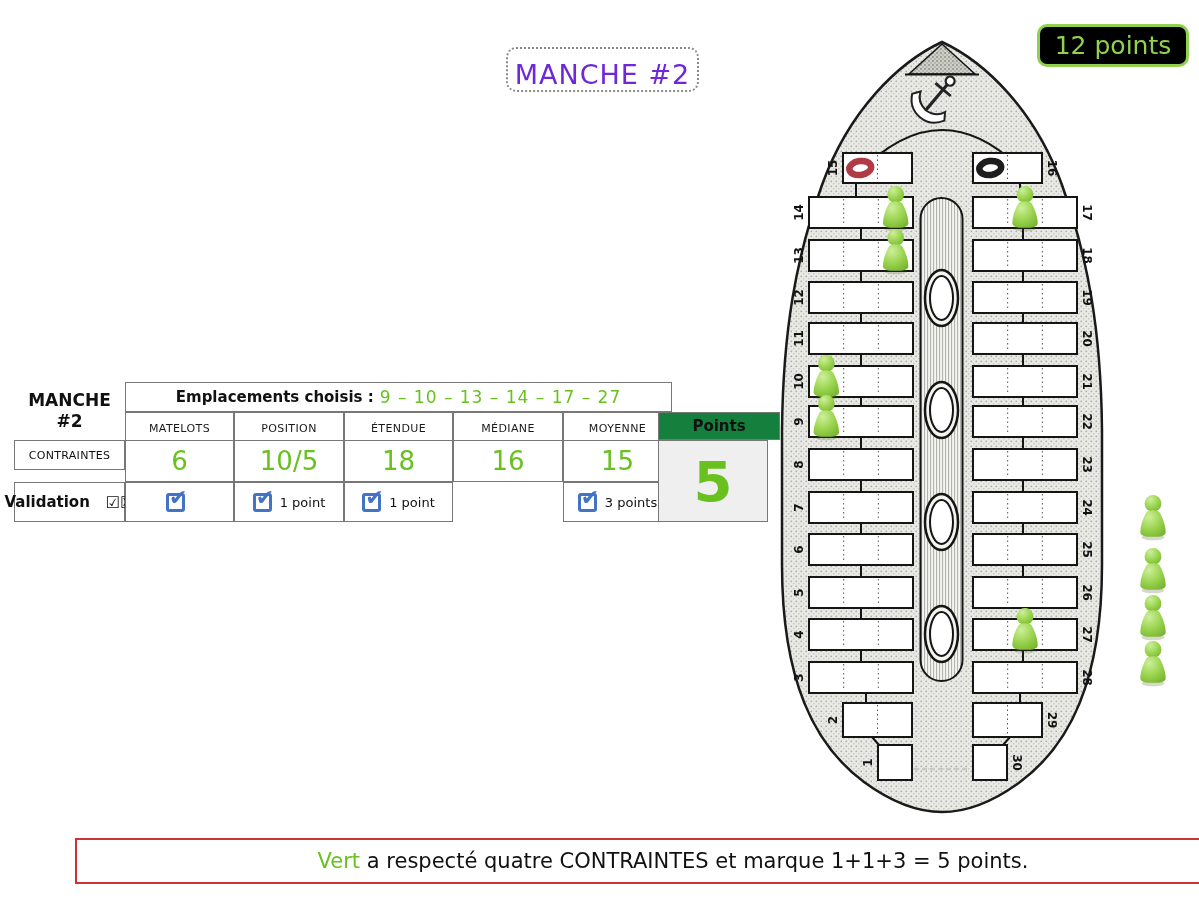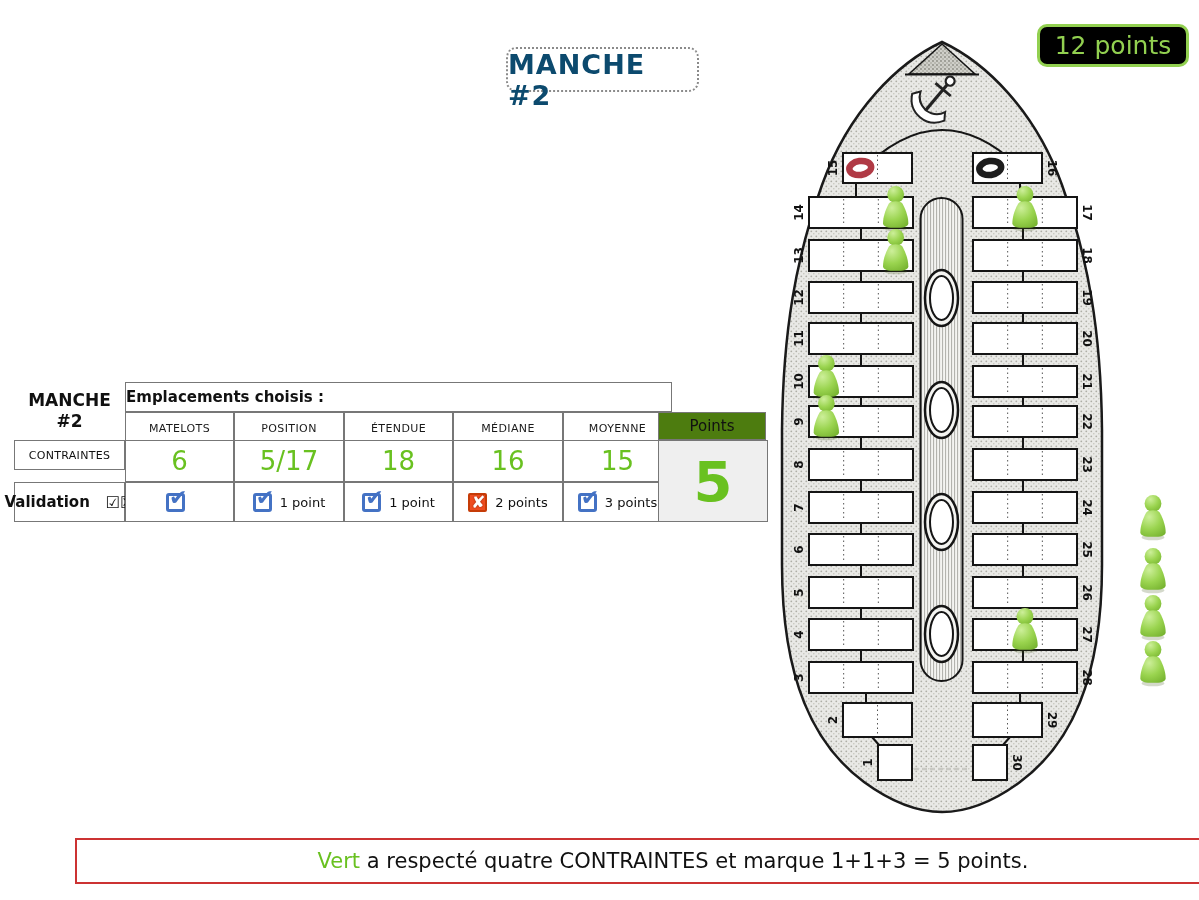--- a/index.html
+++ b/index.html
@@ -5,47 +5,47 @@
   :root{
     --green:#69c120; --badge:#92d050; --blue:#4472c4; --orange:#ee4d21; --banner:#cc3333;
   }
   html,body{margin:0;padding:0;background:#fff}
   body{width:1199px;height:900px;position:relative;overflow:hidden;
        font-family:"DejaVu Sans","Liberation Sans",sans-serif;color:#111}
 
   
   .round-title-box{position:absolute;left:506px;top:47px;width:189px;height:41px;
     border:2px dotted #8a8a8a;border-radius:10px;background:#fff;
-    display:flex;align-items:flex-start;justify-content:center;
-    font-size:27px;font-weight:bold;color:#0c4a6e;letter-spacing:1px}
+    display:flex;align-items:flex-end;justify-content:center;
+    font-size:27px;font-weight:normal;color:#6d28d9;letter-spacing:1px}
 
   
   .points-badge{position:absolute;left:1037px;top:24px;width:146px;height:37px;
     border:3px solid var(--badge);border-radius:10px;background:#000000;
     display:flex;align-items:center;justify-content:center;
     font-size:25px;color:var(--badge)}
 
   
   .score-table{position:absolute;left:14px;top:382px;width:754px;height:140px}
   .cell{position:absolute;box-sizing:border-box;border:1px solid #777;background:#fff;
         display:flex;align-items:center;justify-content:center;text-align:center}
   .t-manche{left:0;top:0;width:111px;height:58px;border:none;flex-direction:column;
             font-weight:bold;font-size:17px;line-height:1.25;background:transparent}
-  .t-empl{left:111px;top:0;width:547px;height:30px;justify-content:space-between;gap:6px}
+  .t-empl{left:111px;top:0;width:547px;height:30px;justify-content:center;gap:6px}
   .t-empl .lbl{font-weight:bold;font-size:15px}
   .t-empl .vals{color:var(--green);font-size:17px;letter-spacing:1px}
   .c0{left:111px;width:109px}.c1{left:220px;width:110px}.c2{left:330px;width:109px}
   .c3{left:439px;width:110px}.c4{left:549px;width:109px}
   .hc{top:30px;height:32px;font-size:11px;letter-spacing:.4px;color:#1a1a1a}
   .vv{top:58px;height:42px;font-size:26px;color:var(--green)}
   .vd{top:100px;height:40px;gap:8px;font-size:13px}
   .t-contraintes{left:0;top:58px;width:111px;height:30px;font-size:11px;letter-spacing:.3px}
   .t-validation{left:0;top:100px;width:111px;height:40px;font-weight:bold;font-size:15px;gap:16px}
   .t-validation .glyphs{font-weight:normal;font-size:16px}
-  .points-h{left:644px;top:30px;width:108px;height:28px;background:#4d7c0f;font-weight:normal;font-size:15px}
+  .points-h{left:644px;top:30px;width:122px;height:28px;background:#15803d;font-weight:bold;font-size:15px}
   .points-v{left:644px;top:58px;width:110px;height:82px;background:#efefef;
             color:var(--green);font-size:56px;font-weight:bold}
 
   
   .mark{position:relative;width:19px;height:19px;flex:0 0 auto;box-sizing:border-box}
   .mark.check{border:3px solid var(--blue);border-radius:3px;background:#fff}
   .mark.check::after{content:"✔";position:absolute;left:0;top:-11px;font-size:22px;
                      color:var(--blue);font-weight:bold}
   .mark.cross{background:var(--orange);border:2px solid #c63c08;border-radius:2px}
   .mark.cross::after{content:"✘";position:absolute;left:1px;top:-3px;font-size:17px;
@@ -72,55 +72,52 @@
   <span>12 points</span>
 </div>
 
 <div class="score-table">
   <div class="cell t-manche">
     <span>MANCHE</span>
     <span>#2</span>
   </div>
   <div class="cell t-empl">
     <span class="lbl">Emplacements choisis :</span>
+    <span class="vals">9 – 10 – 13 – 14 – 17 – 27</span>
   </div>
 
   <div class="cell hc c0">MATELOTS</div>
   <div class="cell hc c1">POSITION</div>
   <div class="cell hc c2">ÉTENDUE</div>
   <div class="cell hc c3">MÉDIANE</div>
   <div class="cell hc c4">MOYENNE</div>
   <div class="cell points-h">Points</div>
 
   <div class="cell t-contraintes">CONTRAINTES</div>
   <div class="cell vv c0">6</div>
-  <div class="cell vv c1">5/17</div>
+  <div class="cell vv c1">10/5</div>
   <div class="cell vv c2">18</div>
   <div class="cell vv c3">16</div>
   <div class="cell vv c4">15</div>
 
   <div class="cell t-validation">
     <span>Validation</span>
     <span class="glyphs">☑☒</span>
   </div>
   <div class="cell vd c0">
     <span class="mark check"></span>
     <span></span>
   </div>
   <div class="cell vd c1">
     <span class="mark check"></span>
     <span>1 point</span>
   </div>
   <div class="cell vd c2">
     <span class="mark check"></span>
     <span>1 point</span>
-  </div>
-  <div class="cell vd c3">
-    <span class="mark cross"></span>
-    <span>2 points</span>
   </div>
   <div class="cell vd c4">
     <span class="mark check"></span>
     <span>3 points</span>
   </div>
 
   <div class="cell points-v">5</div>
 </div>
 
 <svg id="board" viewBox="770 30 400 795">

